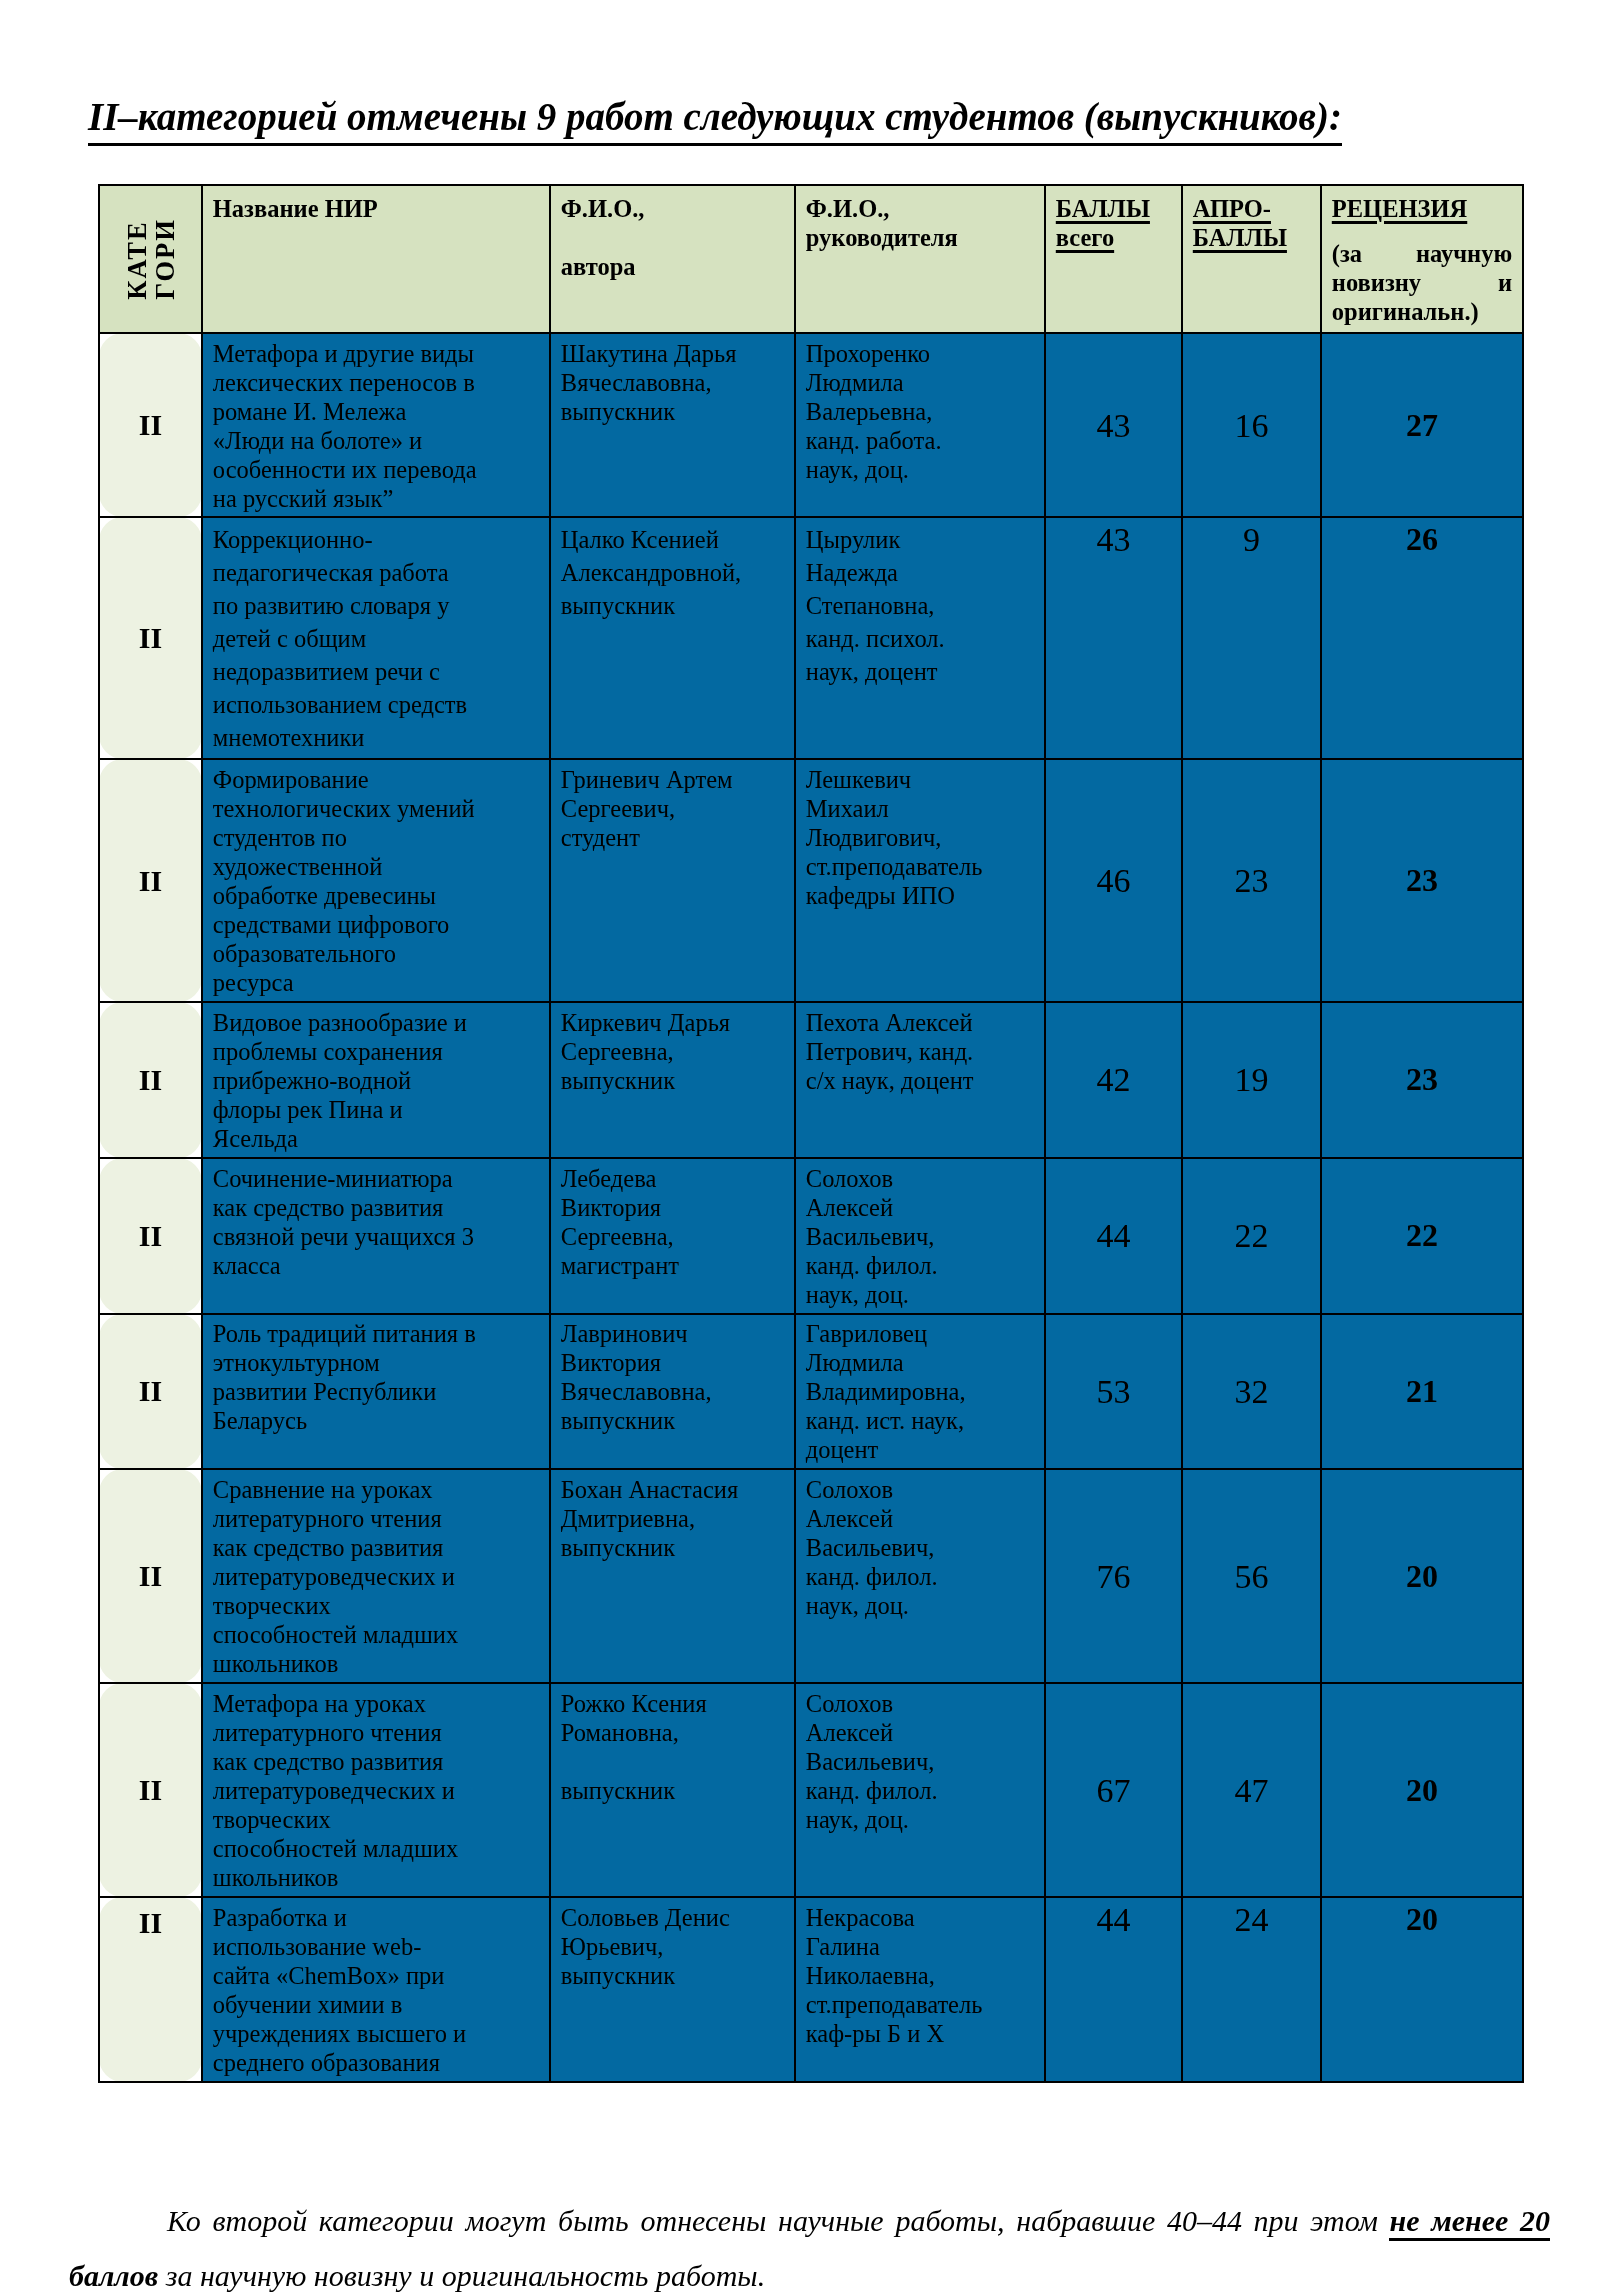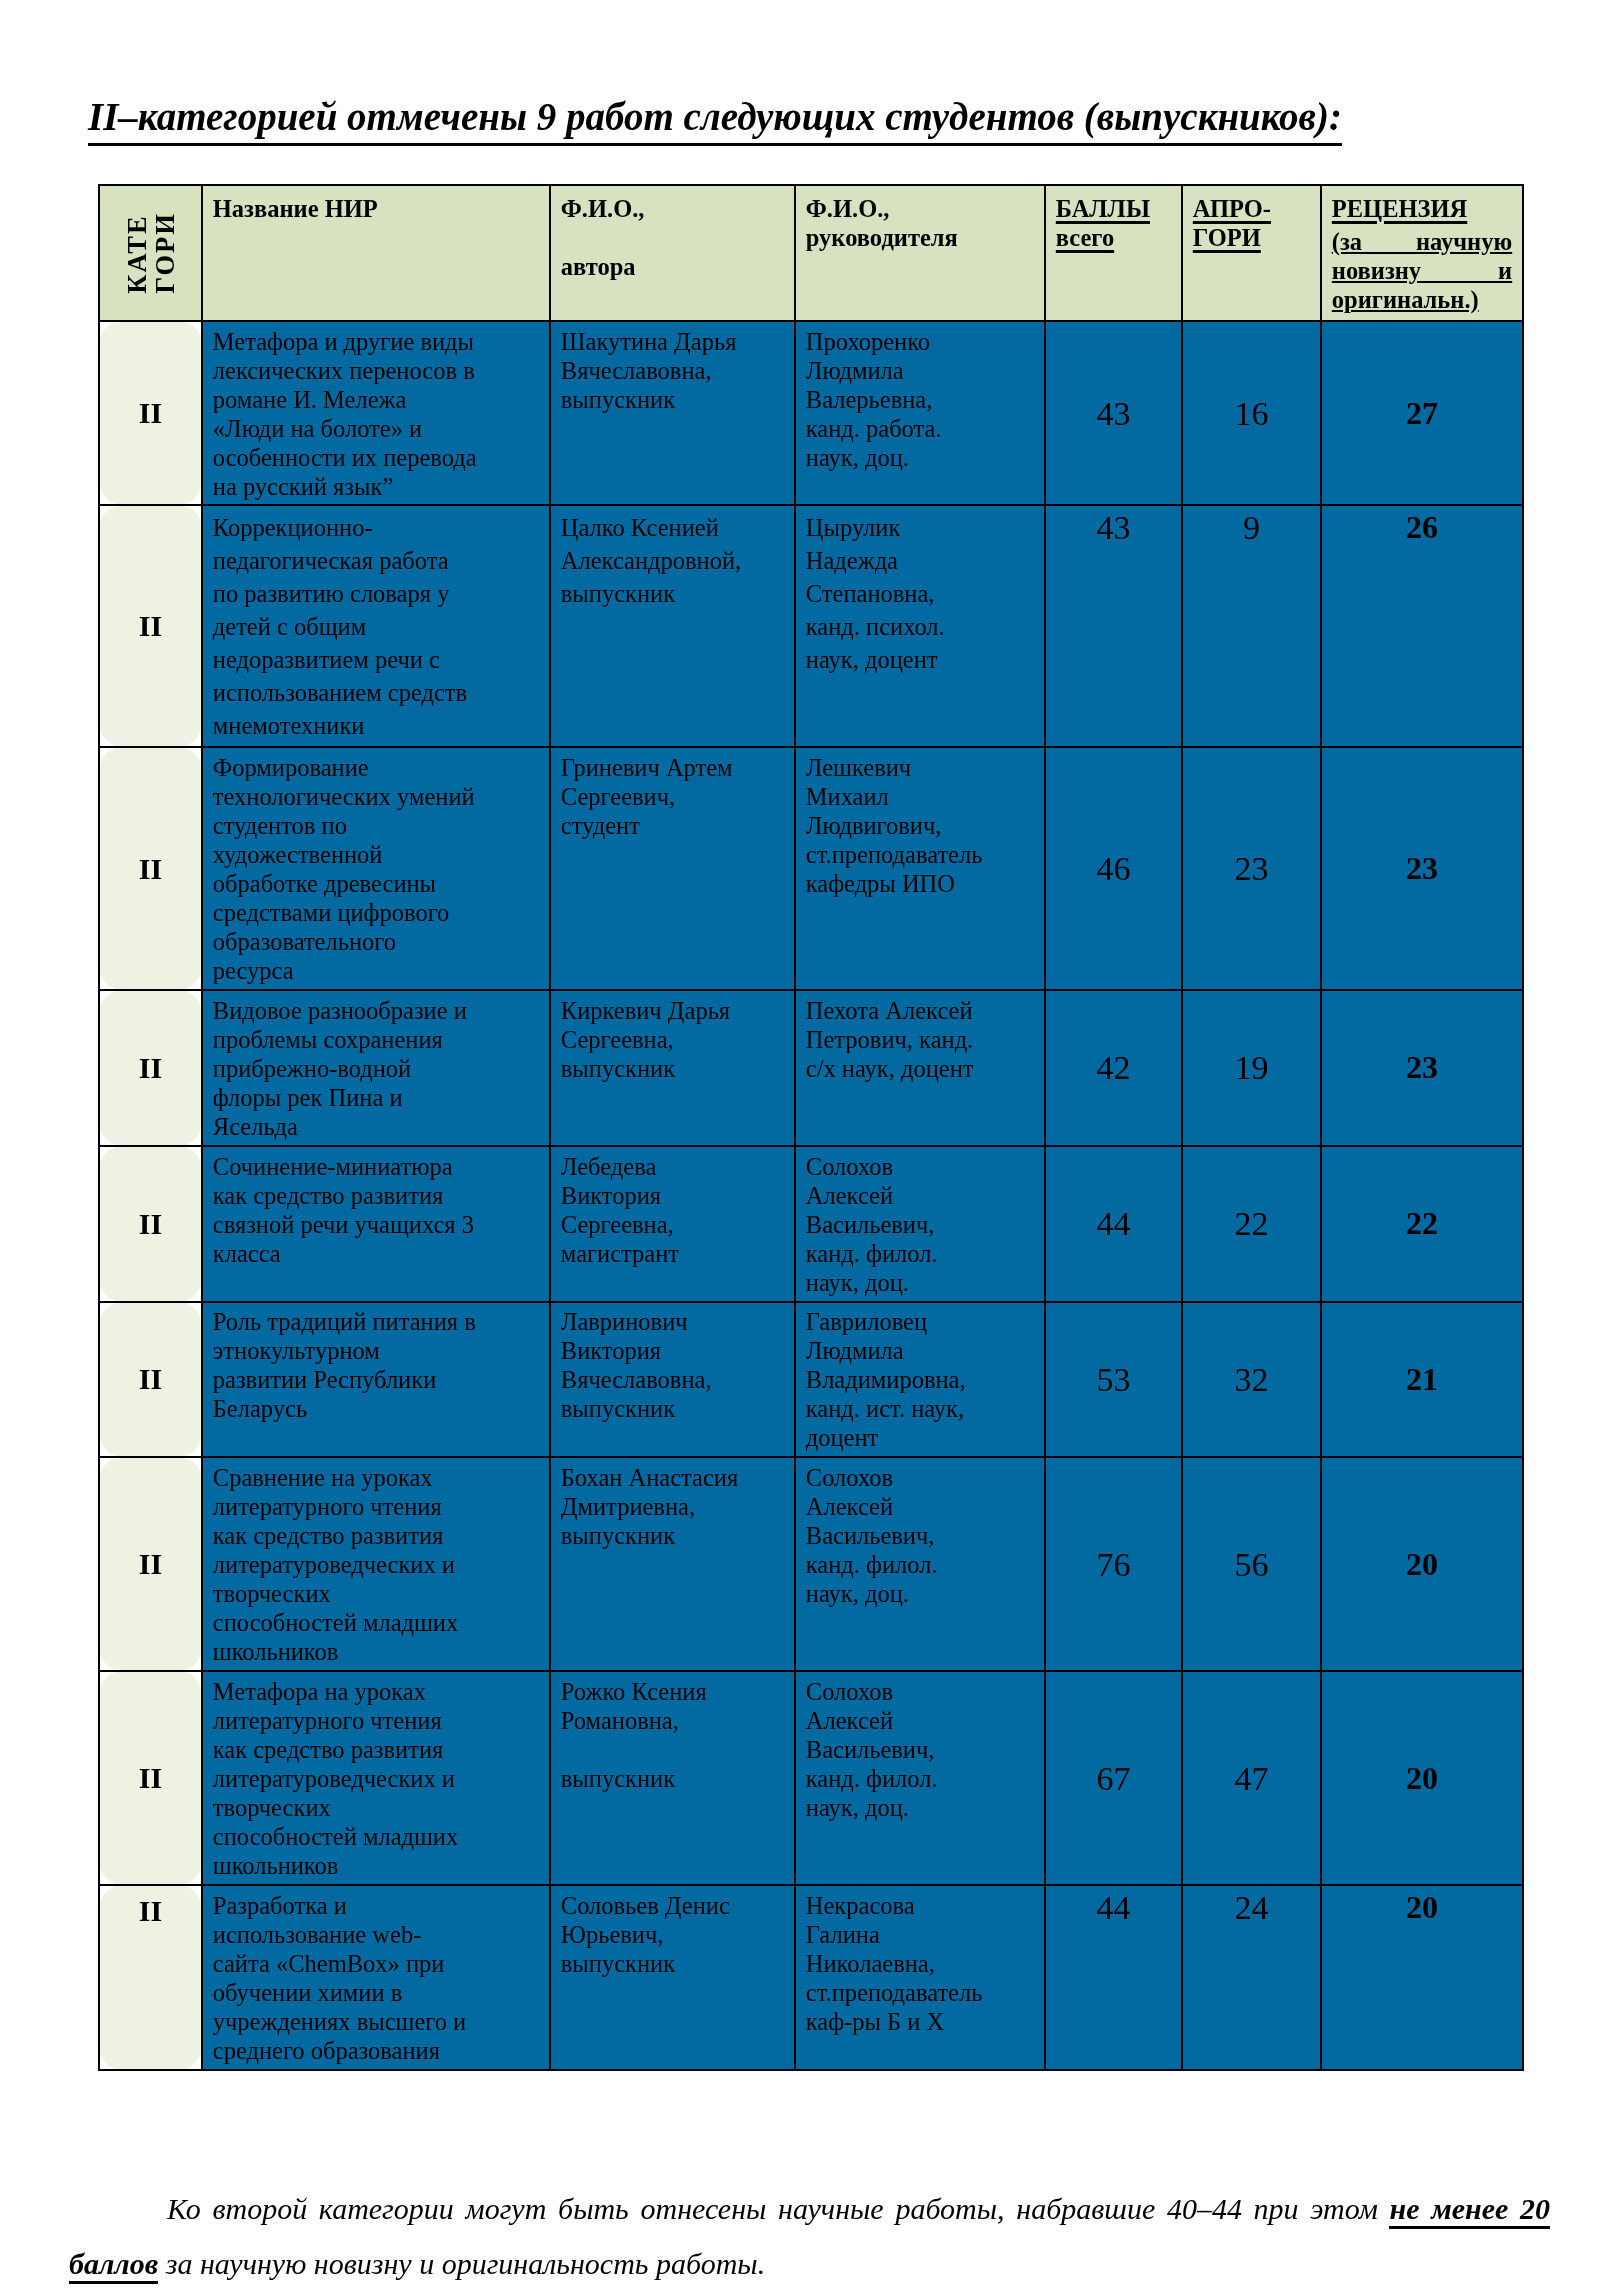--- a/index.html
+++ b/index.html
@@ -43,21 +43,21 @@
     position:absolute;top:50%;left:50%;
     transform:translate(-50%,-50%) rotate(-90deg);
     font-weight:bold;font-size:26.5px;line-height:28px;
     letter-spacing:2px;white-space:pre-line;text-align:left;
   }
   .und{
     text-decoration:underline;
     text-decoration-thickness:2.5px;
     text-underline-offset:3.9px;
   }
-  .rev-note{display:block;text-align:justify;margin-top:4px;text-decoration:underline;}
+  .rev-note{display:block;text-align:justify;margin-top:16px;}
   td.cat{
     background:var(--category-bg);
     text-align:center;vertical-align:middle;
     font-weight:bold;font-size:30px;border-radius:24px;
   }
   td.txt{
     background:#0369a1;vertical-align:top;
     font-size:24.5px;line-height:29px;
     padding:4.9px 9.8px 3.9px 9.8px;
     white-space:pre-line;
@@ -106,21 +106,21 @@
     </th>
     <th>Название НИР</th>
     <th>Ф.И.О.,
 
 автора</th>
     <th>Ф.И.О.,
 руководителя</th>
     <th><span class="und">БАЛЛЫ
 всего</span></th>
     <th><span class="und">АПРО-
-ГОРИ</span></th>
+БАЛЛЫ</span></th>
     <th><span class="und">РЕЦЕНЗИЯ</span><span class="rev-note">(за научную новизну и оригинальн.)</span></th>
   </tr>
 
   <tr style="height:173px">
     <td class="cat">II</td>
     <td class="txt">Метафора и другие виды
 лексических переносов в
 романе И. Мележа
 «Люди на болоте» и
 особенности их перевода

